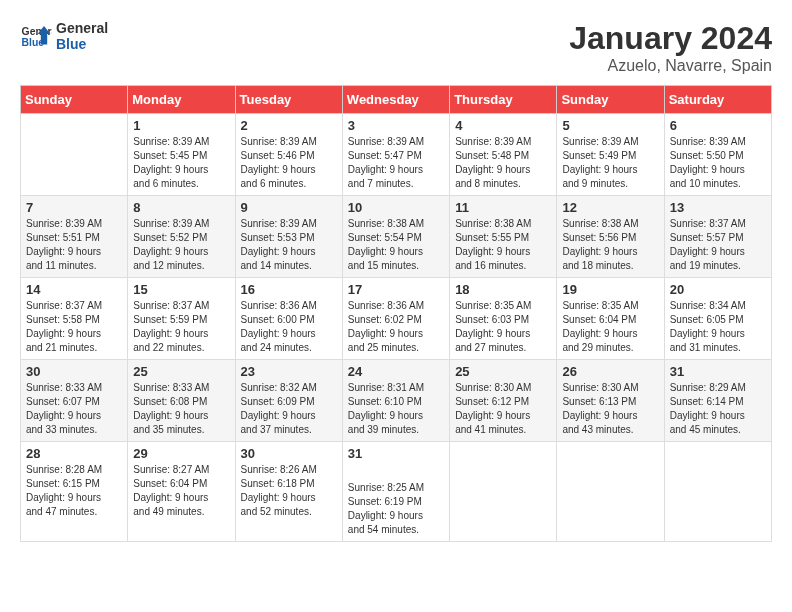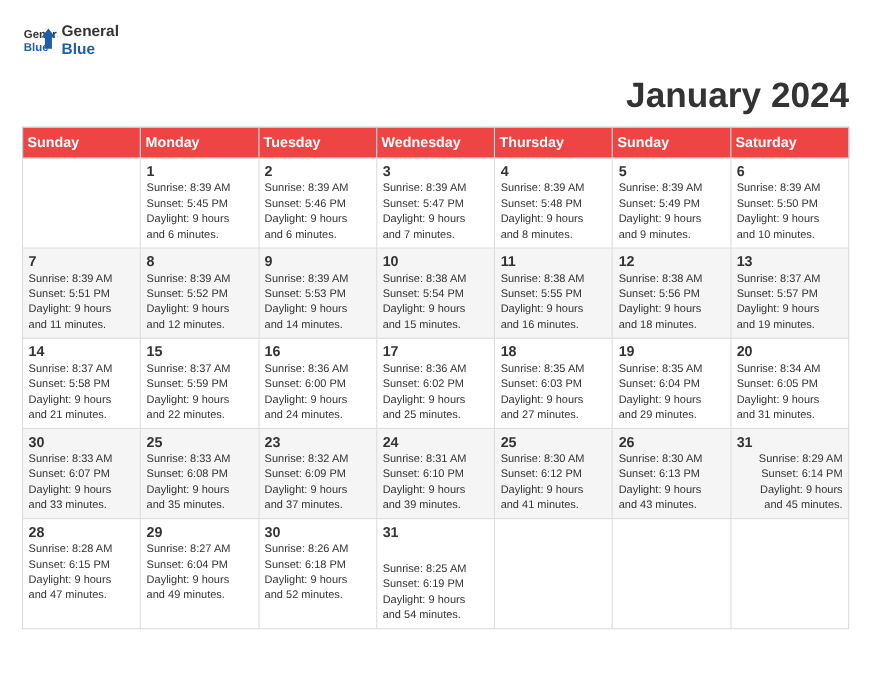--- a/index.html
+++ b/index.html
@@ -25,21 +25,20 @@
       width: 32px;
       height: 28px;
     }
     .title-area {
       text-align: right;
     }
     .main-title {
       font-size: 32px;
       font-weight: bold;
       color: #333;
-      margin-top: 48px;
     }
     .subtitle {
       font-size: 16px;
       color: #555;
     }
     table {
       width: 100%;
       border-collapse: collapse;
       table-layout: fixed;
     }
@@ -91,20 +90,21 @@
       <text x="2" y="30" font-size="13" font-weight="bold" fill="#1a5fa8">Blue</text>
       <polygon points="30,5 38,15 34,15 34,28 26,28 26,15 22,15" fill="#1a5fa8"></polygon>
     </svg>
     <div>
       <div style="font-size:14px;font-weight:bold;color:#333;">General</div>
       <div style="font-size:14px;font-weight:bold;color:#1a5fa8;">Blue</div>
     </div>
   </div>
   <div class="title-area">
     <div class="main-title">January 2024</div>
+    <div class="subtitle">Azuelo, Navarre, Spain</div>
   </div>
 </div>
 
 <table>
   <thead>
     <tr>
     <th>Sunday</th>
         <th>Monday</th>
         <th>Tuesday</th>
         <th>Wednesday</th>
@@ -299,21 +299,21 @@
         </td>
         <td>
           <span class="day-num">26</span>
           <div class="day-info" style="white-space: pre-line;">Sunrise: 8:30 AM
 Sunset: 6:13 PM
 Daylight: 9 hours
 and 43 minutes.</div>
         </td>
         <td>
           <span class="day-num">31</span>
-          <div class="day-info" style="white-space: pre-line; text-align: right;">Sunrise: 8:29 AM
+          <div class="day-info" style="white-space: pre-line;">Sunrise: 8:29 AM
 Sunset: 6:14 PM
 Daylight: 9 hours
 and 45 minutes.</div>
         </td>
       </tr>
       <tr>
         <td>
           <span class="day-num">28</span>
           <div class="day-info" style="white-space: pre-line;">Sunrise: 8:28 AM
 Sunset: 6:15 PM

